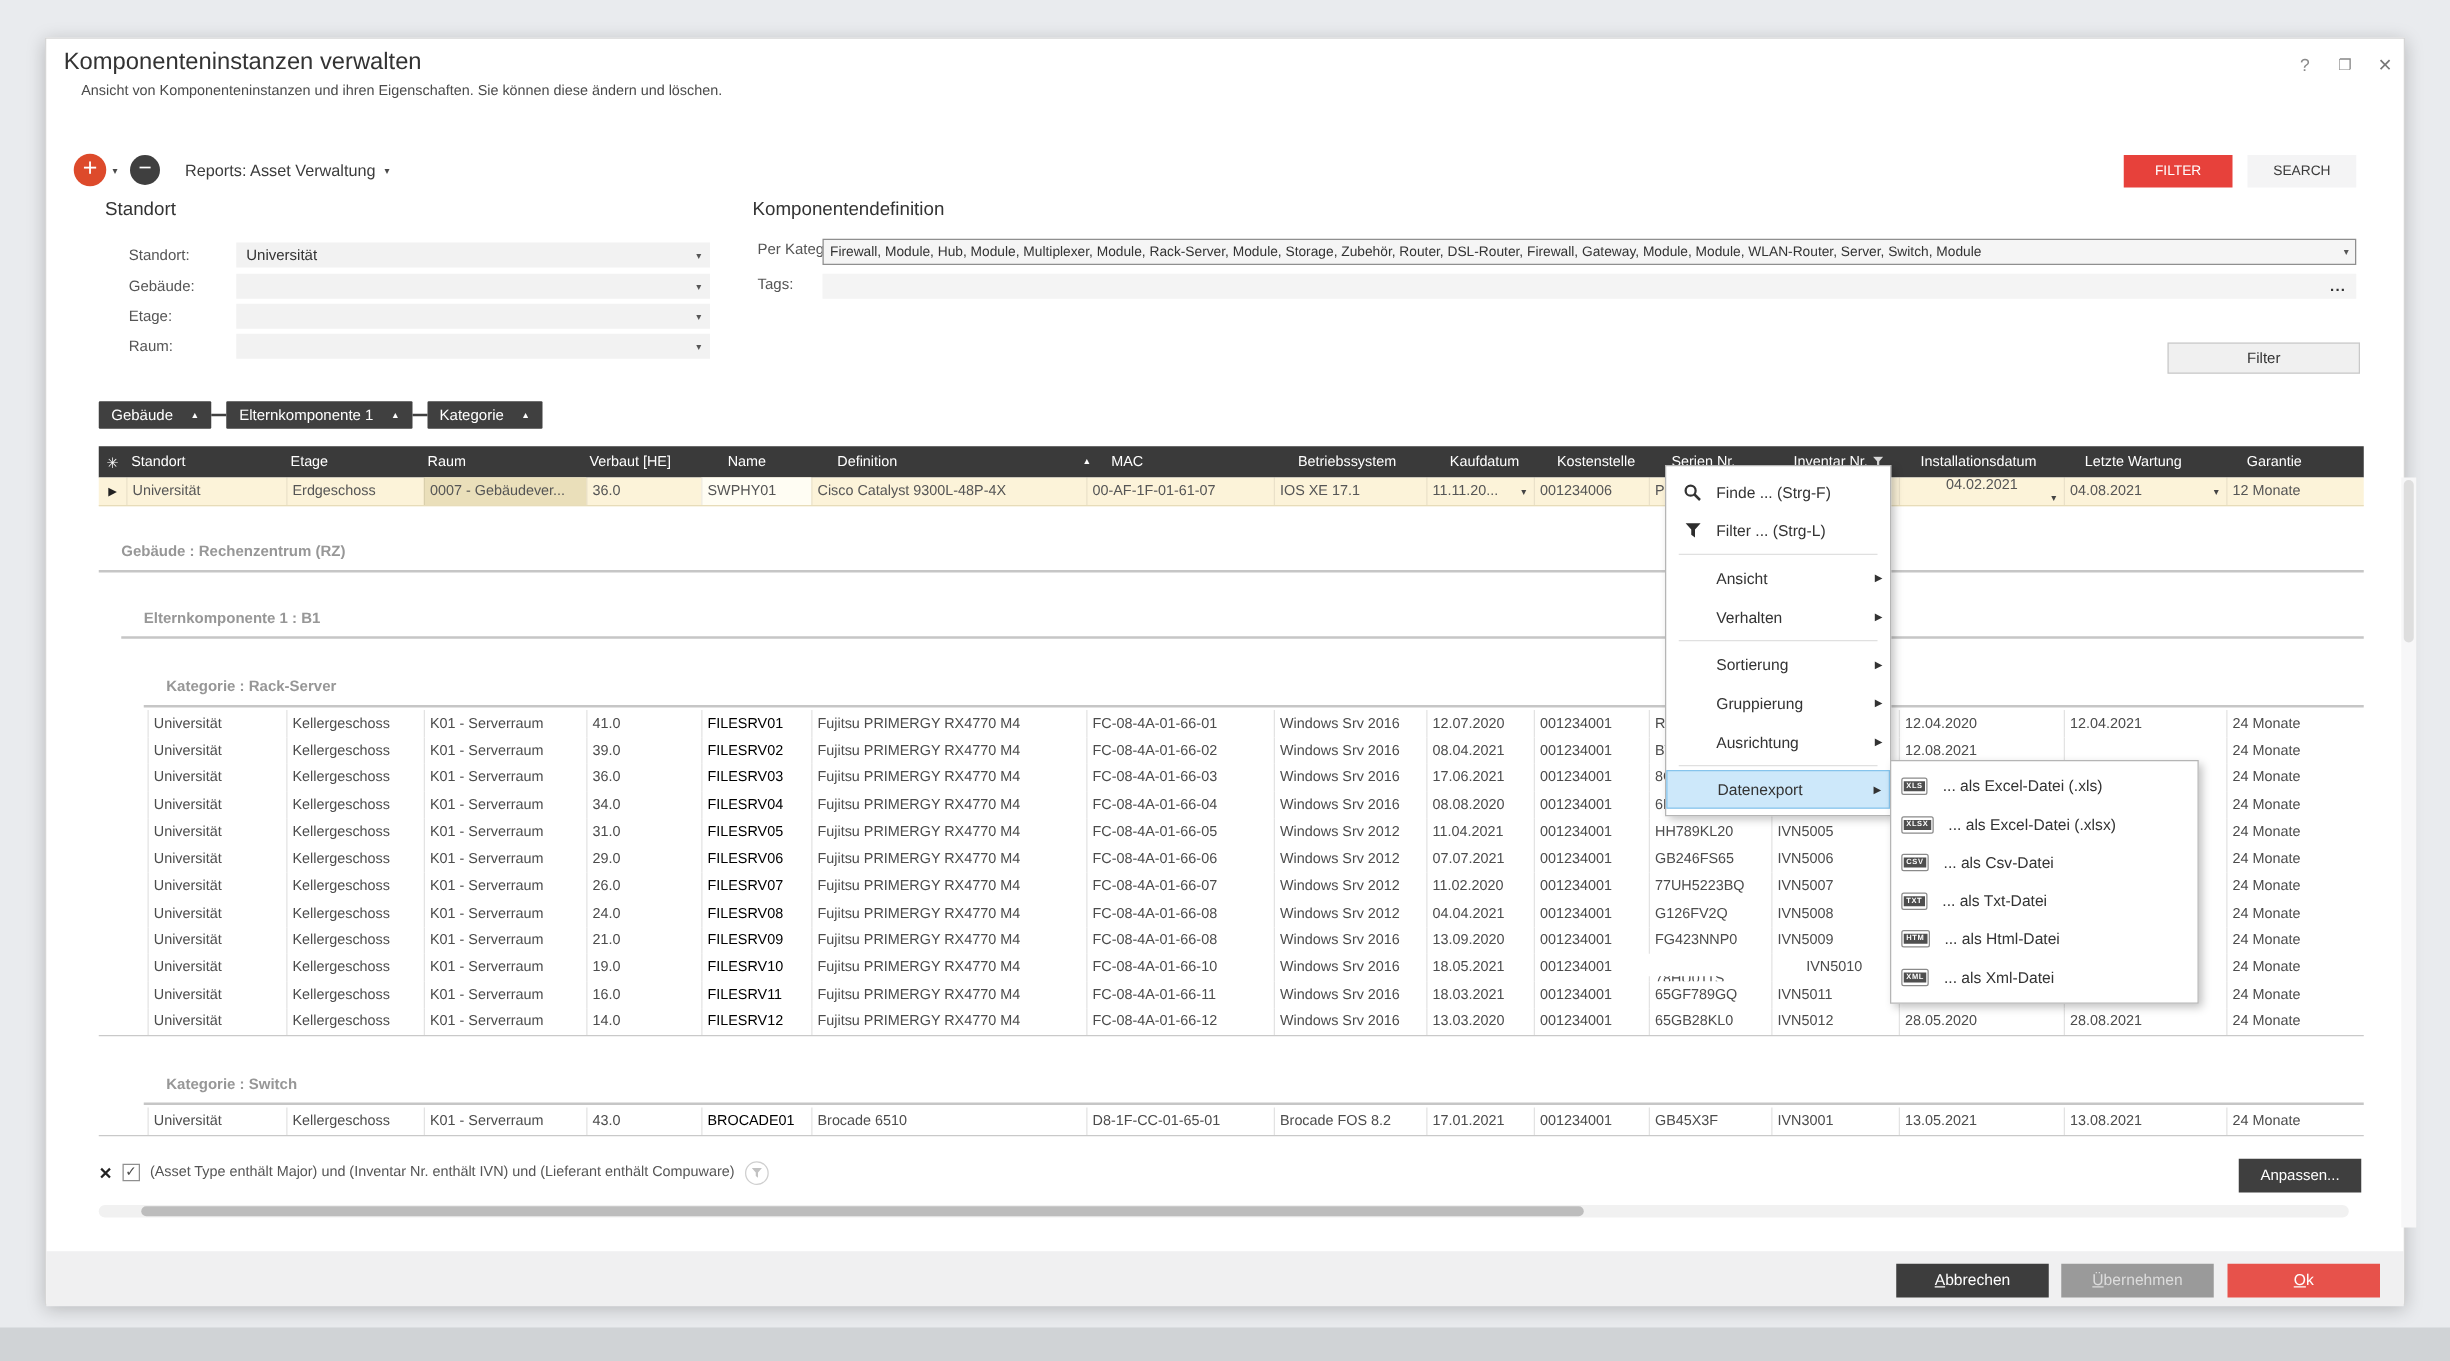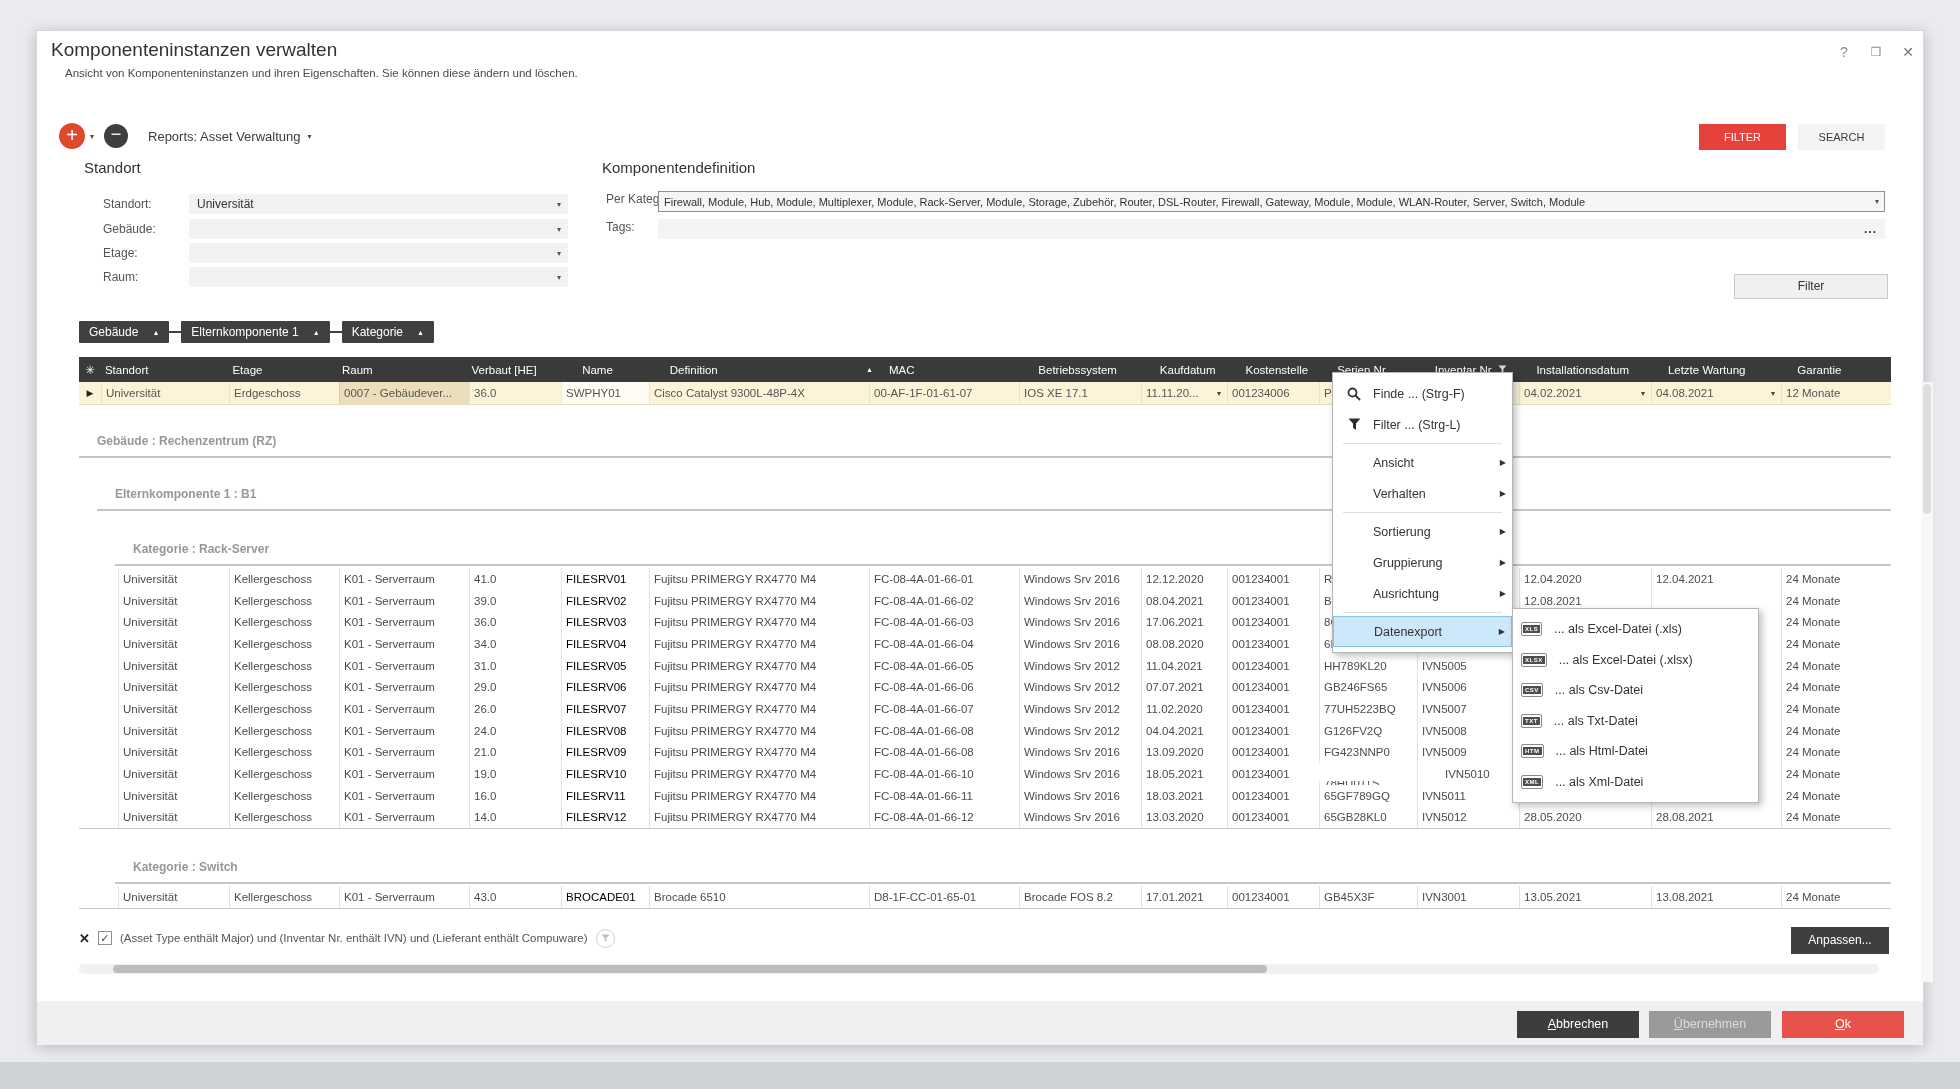--- a/index.html
+++ b/index.html
@@ -293,21 +293,21 @@
             </div>
             <div class="t-cell" style="width: 92px;">
               <span>001234006</span>
             </div>
             <div class="t-cell" style="width: 98px;">
               <span>PQ</span>
             </div>
             <div class="t-cell" style="width: 102px;">
               <span></span>
             </div>
-            <div class="t-cell" style="width: 132px;">
+            <div class="t-cell" style="width: 132px; flex-direction: column;">
               <span>04.02.2021</span>
               <span class="cell-caret">▾</span>
             </div>
             <div class="t-cell" style="width: 130px;">
               <span>04.08.2021</span>
               <span class="cell-caret">▾</span>
             </div>
             <div class="t-cell" style="width: 98px;">
               <span>12 Monate</span>
             </div>
@@ -347,21 +347,21 @@
               <div class="t-cell" style="width: 220px;">
                 <span>Fujitsu PRIMERGY RX4770 M4</span>
               </div>
               <div class="t-cell" style="width: 150px;">
                 <span>FC-08-4A-01-66-01</span>
               </div>
               <div class="t-cell" style="width: 122px;">
                 <span>Windows Srv 2016</span>
               </div>
               <div class="t-cell" style="width: 86px;">
-                <span>12.12.2020</span>
+                <span>12.07.2020</span>
               </div>
               <div class="t-cell" style="width: 92px;">
                 <span>001234001</span>
               </div>
               <div class="t-cell" style="width: 98px;">
                 <span>RG</span>
               </div>
               <div class="t-cell" style="width: 102px;">
                 <span></span>
               </div>

